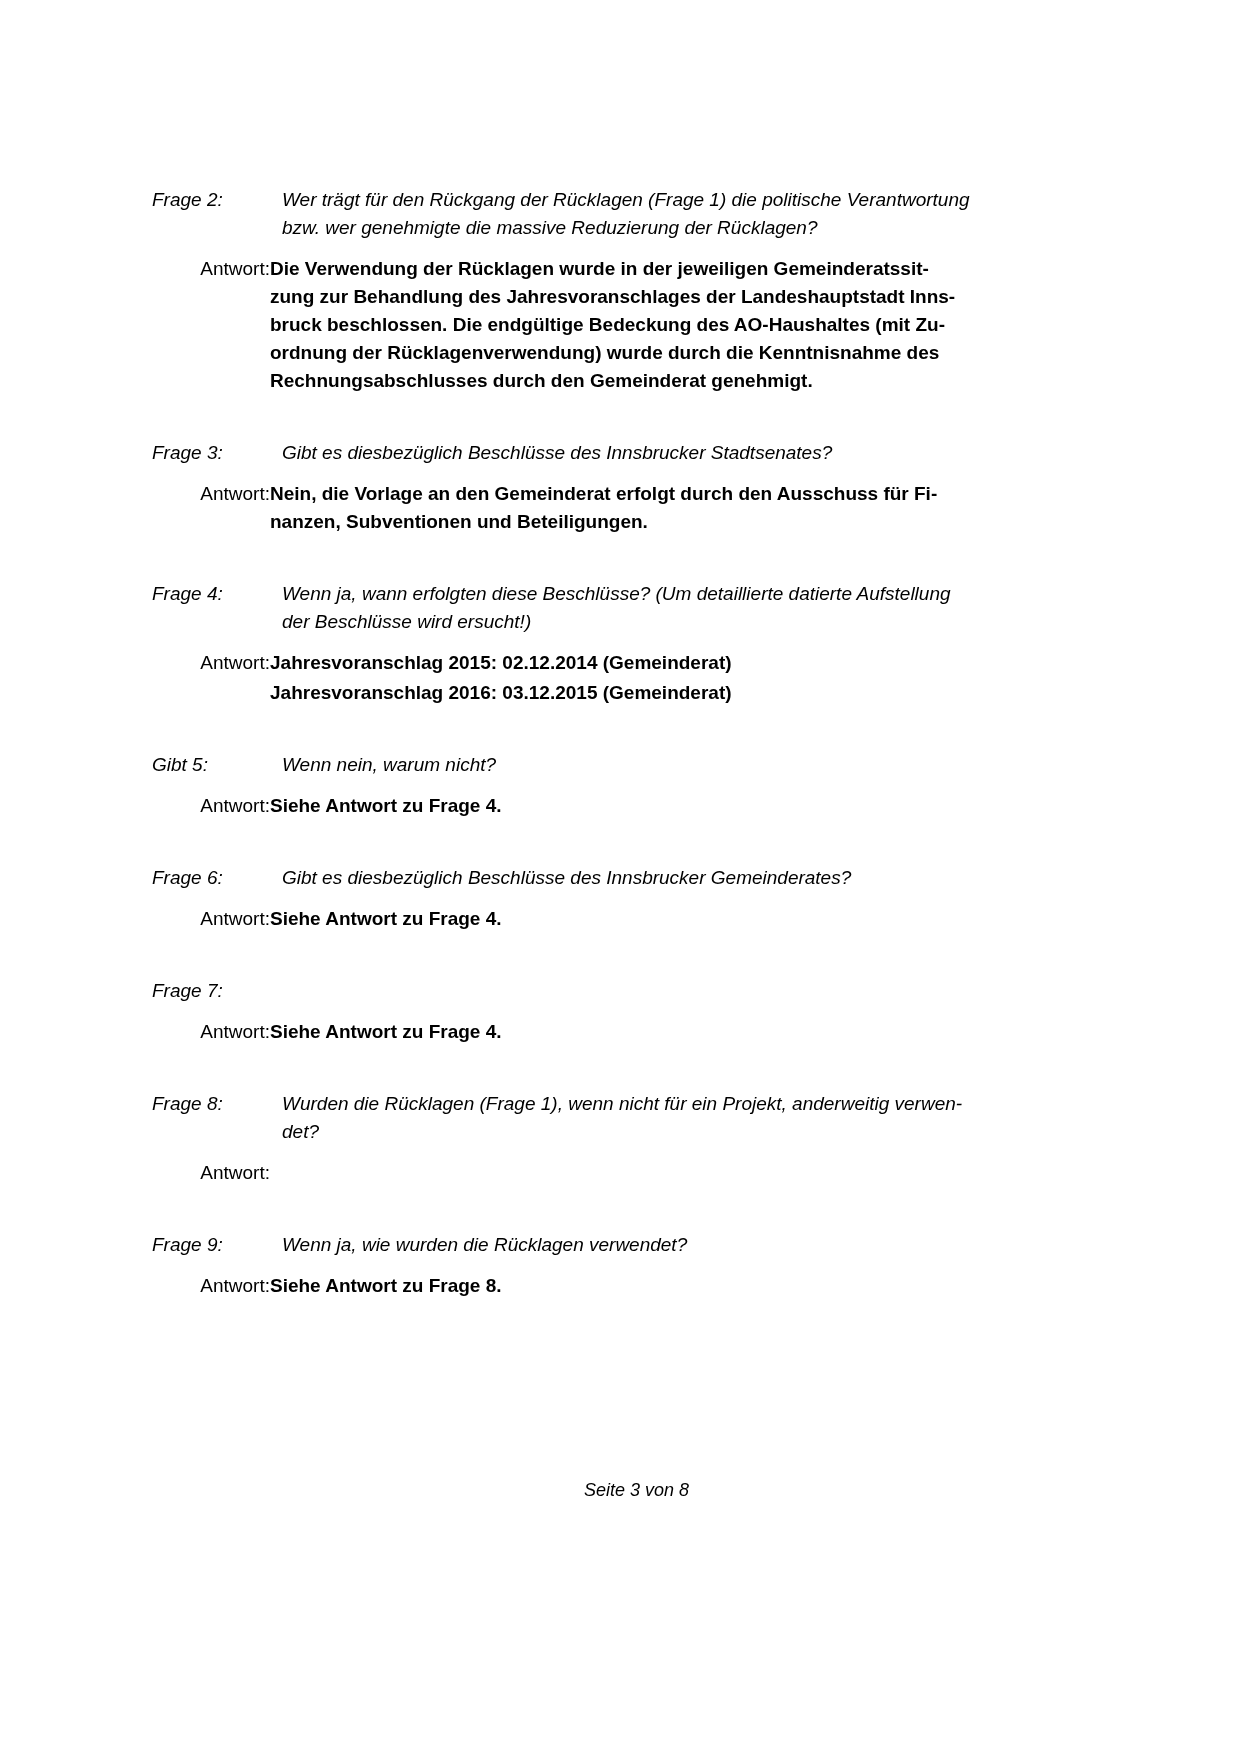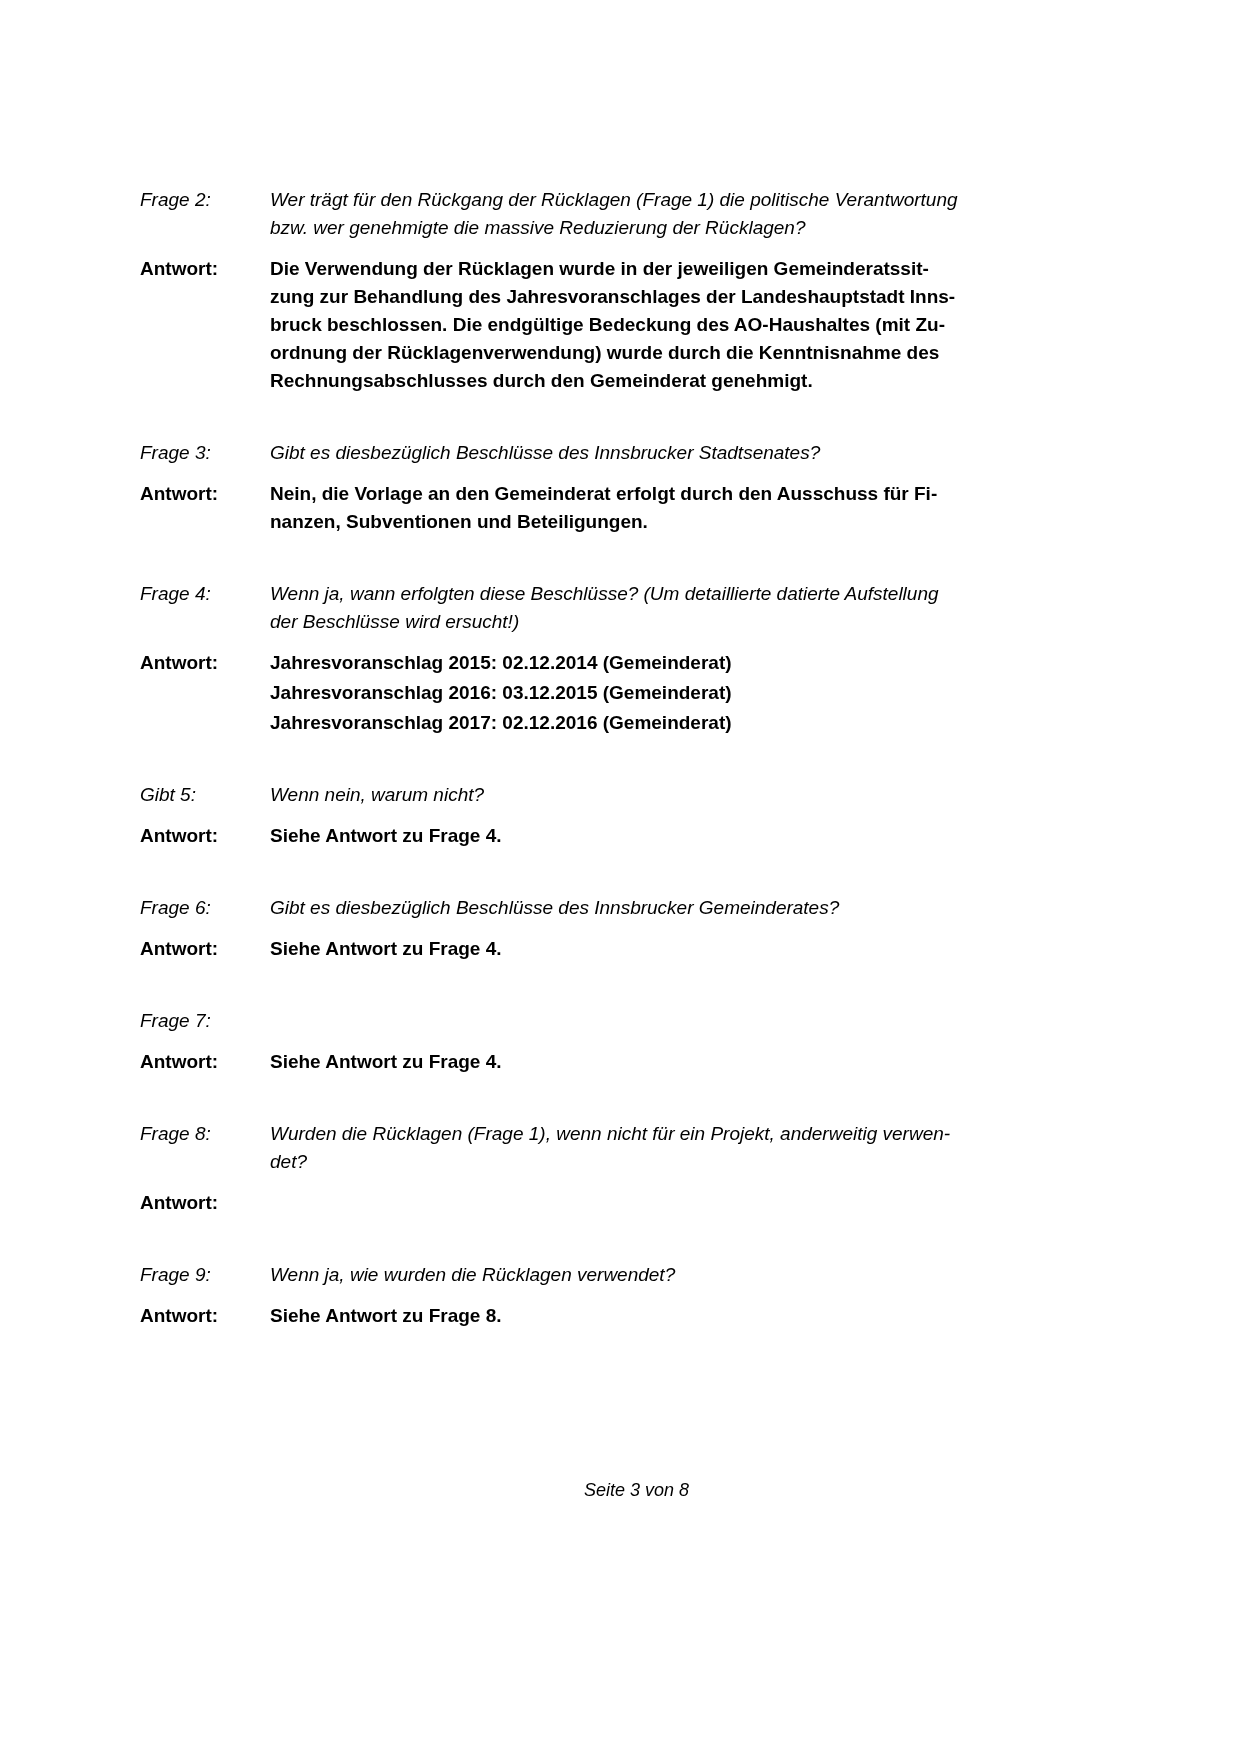--- a/index.html
+++ b/index.html
@@ -40,23 +40,25 @@
   }
   .frage-label {
     font-style: italic;
   }
   .question {
     font-style: italic;
     white-space: pre-line;
   }
   .q-row {
     margin-bottom: 13px;
+    margin-left: 12px;
   }
   .antwort-label {
-    font-weight: bold;
+    font-weight: normal;
+    text-align: right;
   }
   .answer-para {
     font-weight: bold;
     white-space: pre-line;
   }
   .answer-para + .answer-para {
     margin-top: 2px;
   }
   .footer {
     position: absolute;
@@ -111,21 +113,20 @@
       <div class="row q-row">
         <div class="label-col frage-label">Frage 4:</div>
         <div class="text-col question">Wenn ja, wann erfolgten diese Beschlüsse? (Um detaillierte datierte Aufstellung
 der Beschlüsse wird ersucht!)</div>
       </div>
       <div class="row">
         <div class="label-col antwort-label">Antwort:</div>
         <div class="text-col">
           <div class="answer-para">Jahresvoranschlag 2015: 02.12.2014 (Gemeinderat)</div>
           <div class="answer-para">Jahresvoranschlag 2016: 03.12.2015 (Gemeinderat)</div>
-          <div class="answer-para">Jahresvoranschlag 2017: 02.12.2016 (Gemeinderat)</div>
         </div>
       </div>
     </div>
 
     <div class="qa-block">
       <div class="row q-row">
         <div class="label-col frage-label">Gibt 5:</div>
         <div class="text-col question">Wenn nein, warum nicht?</div>
       </div>
       <div class="row">

